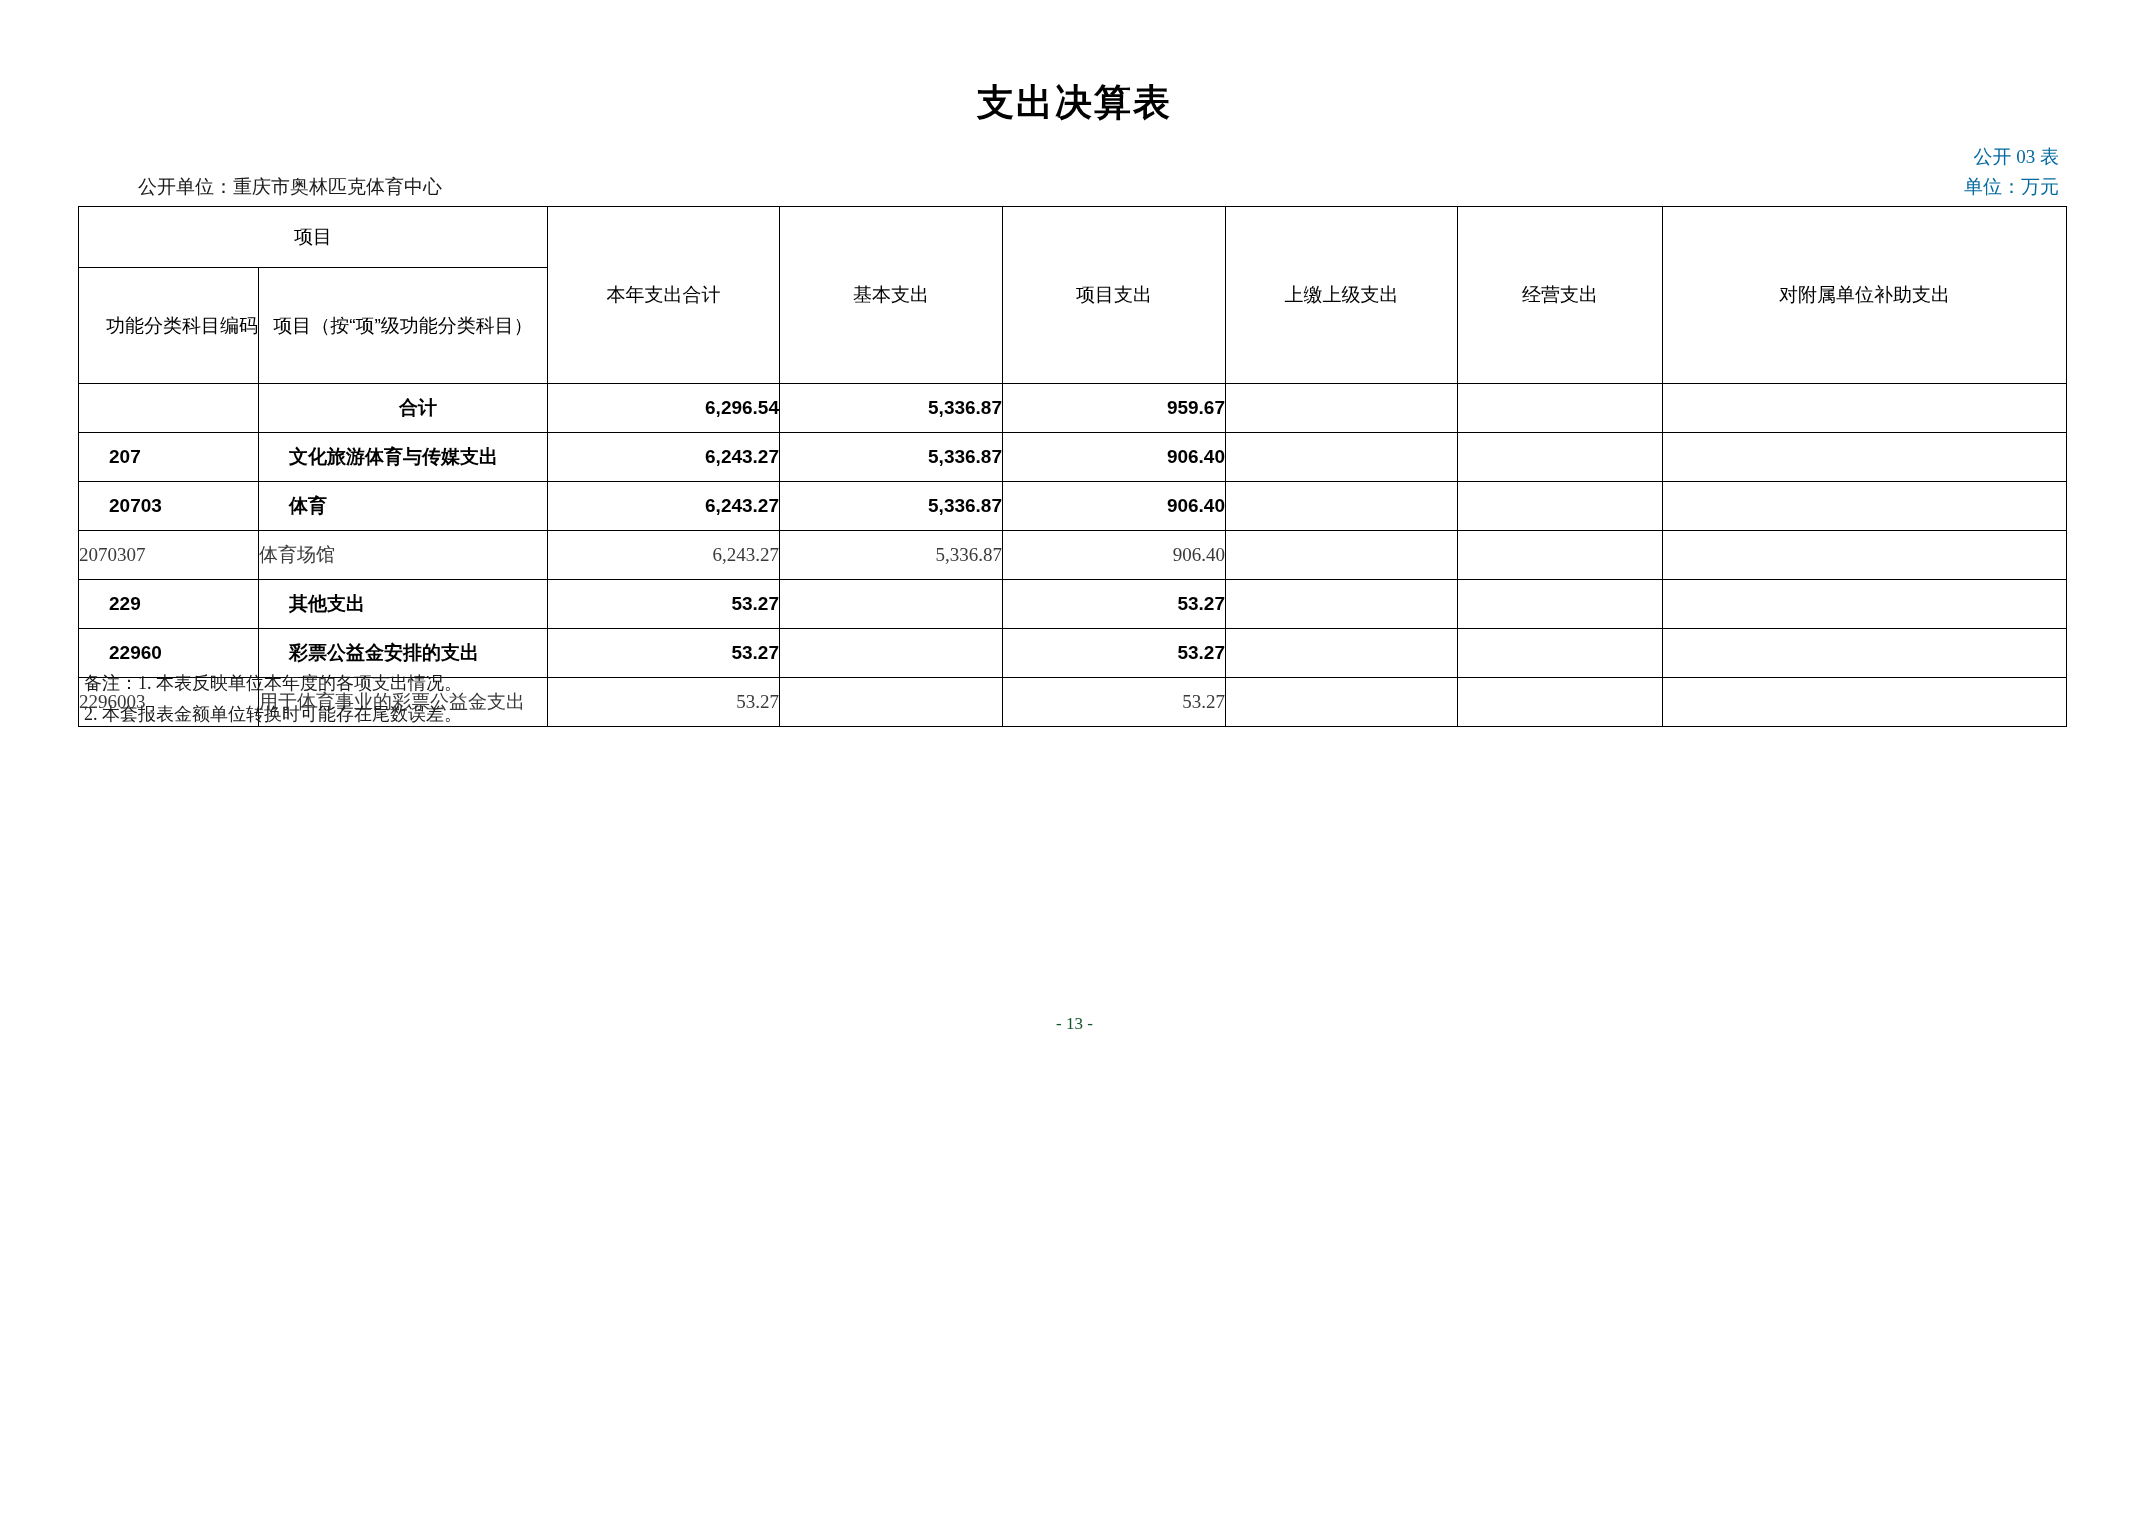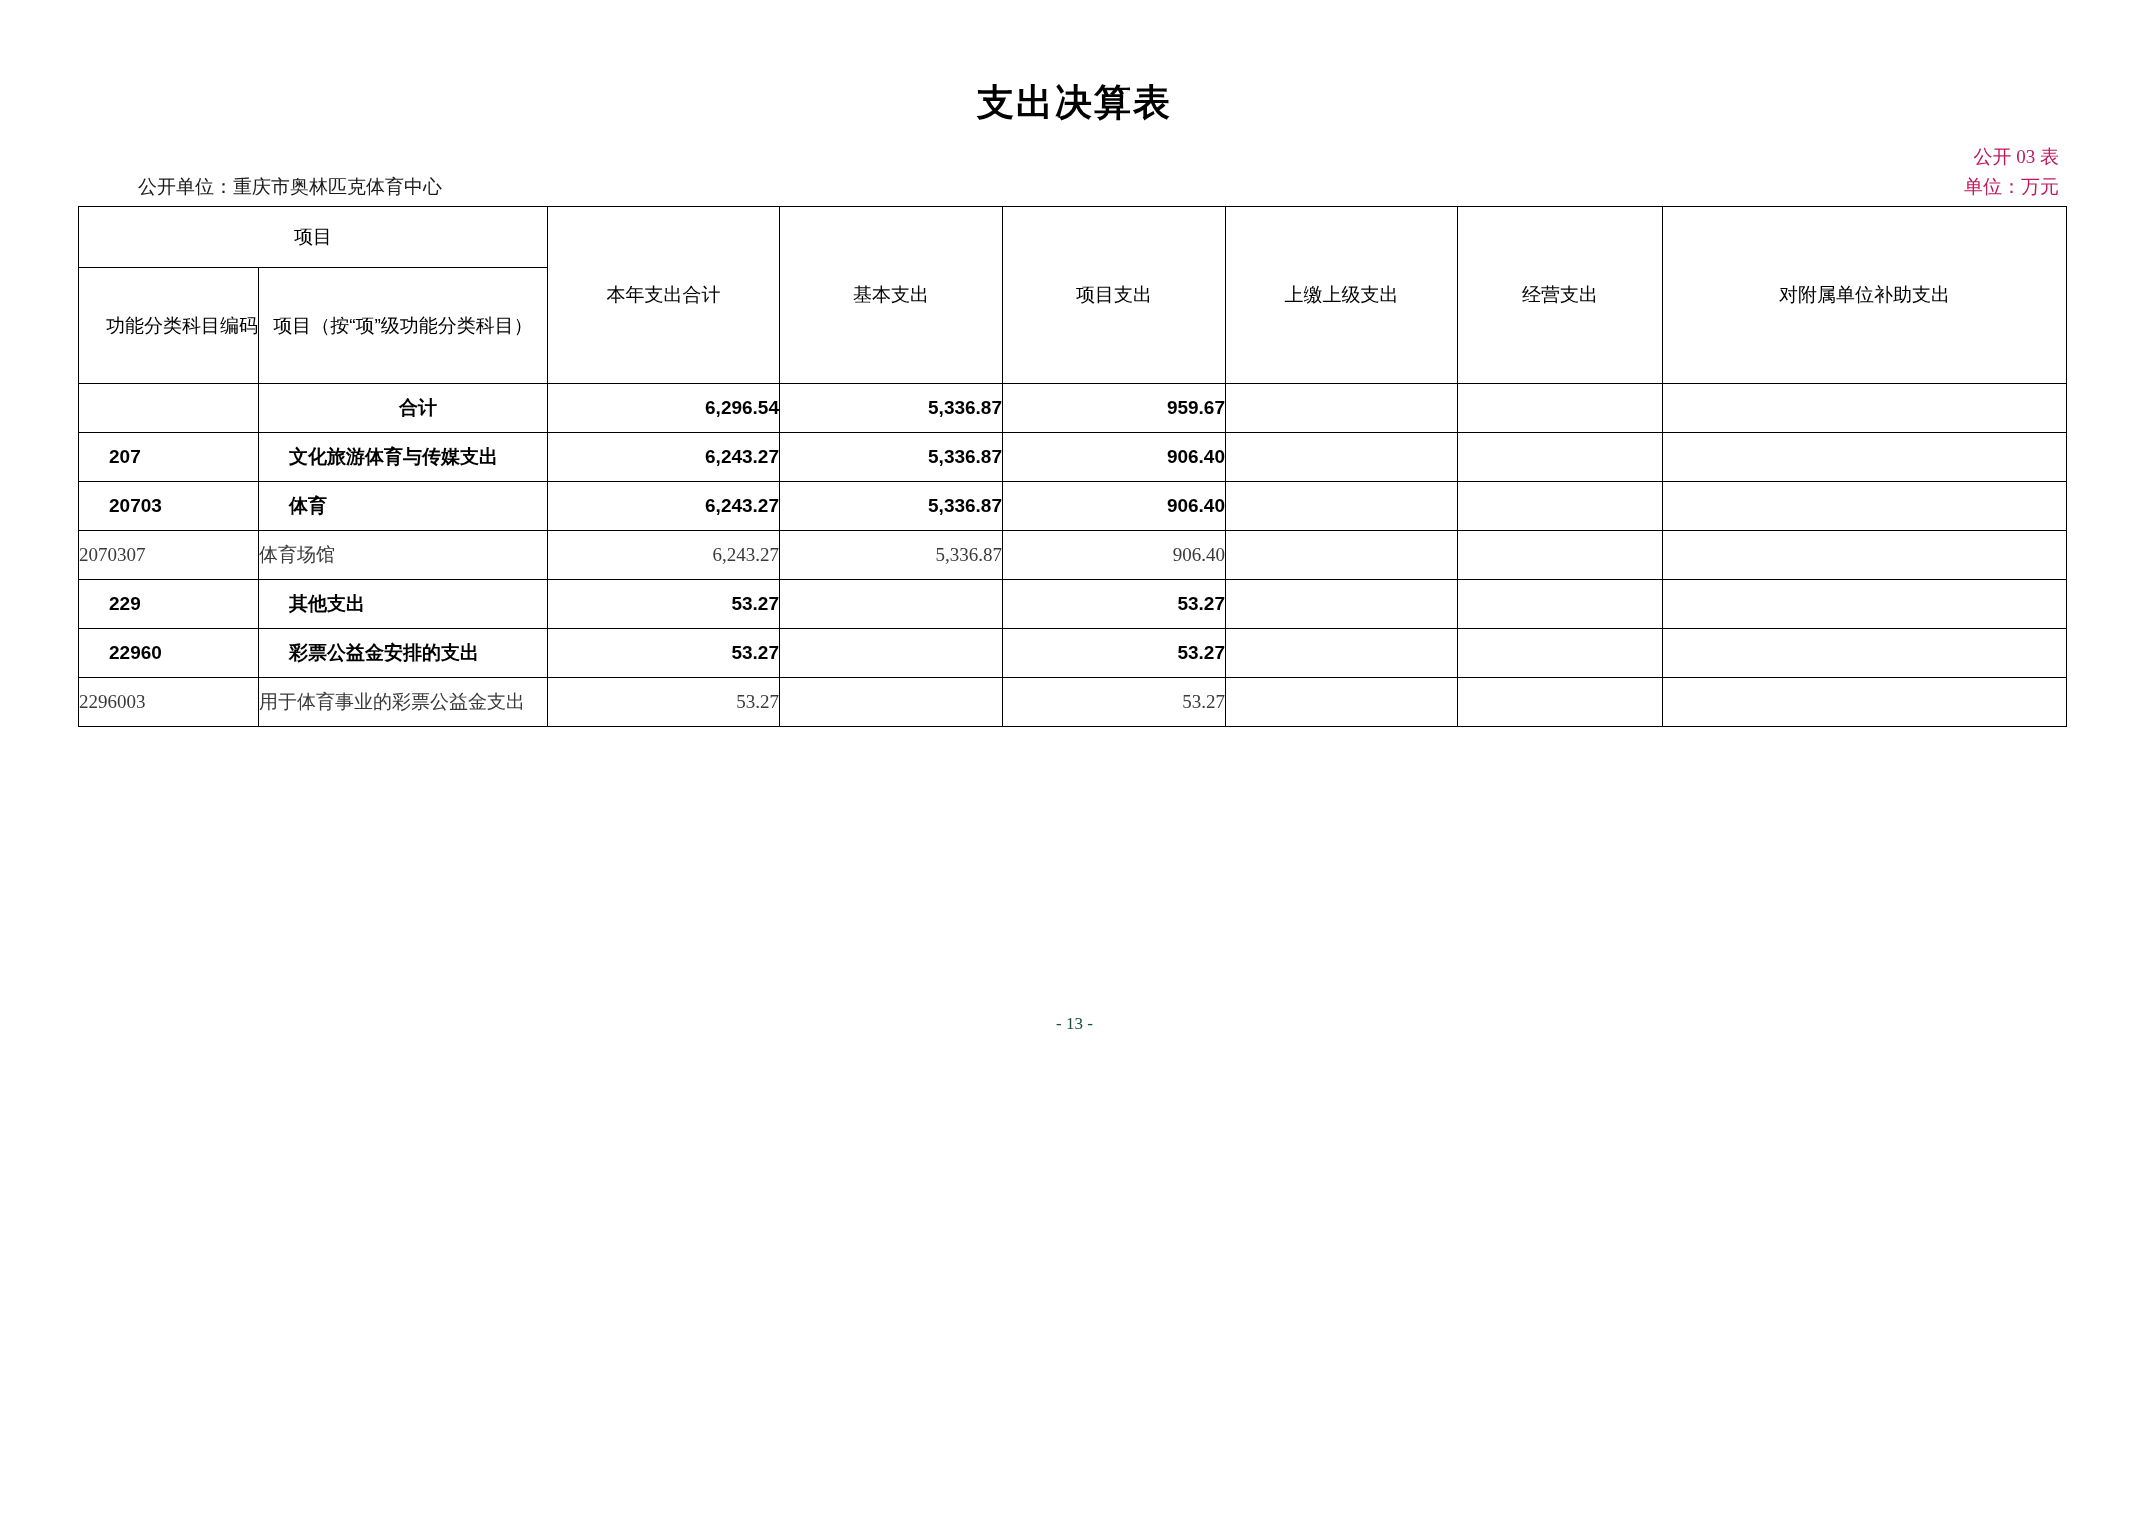--- a/index.html
+++ b/index.html
@@ -33,21 +33,21 @@
     font-family: "Liberation Sans", sans-serif;
   }
   .top-right-block {
     position: absolute;
     right: 90px;
     top: 142px;
     text-align: right;
     font-size: 19px;
     line-height: 30px;
     font-family: "Liberation Serif", serif;
-    color: #be185d;
+    color: #0369a1;
   }
   .unit-line {
     position: absolute;
     left: 92px;
     top: 174px;
     font-size: 19px;
     color: #1a1a1a;
     margin-left: 46px;
   }
   table.main {
@@ -245,16 +245,20 @@
         <td class="num">53.27</td>
         <td class="num"></td>
         <td class="num">53.27</td>
         <td class="num"></td>
         <td class="num"></td>
         <td class="num"></td>
       </tr>
     </tbody>
   </table>
 
+  <div class="notes">
+    <div>备注：1. 本表反映单位本年度的各项支出情况。</div>
+    <div>2. 本套报表金额单位转换时可能存在尾数误差。</div>
+  </div>
 
   <div class="page-number">- 13 -</div>
 
 </div>
 
 </body></html>

